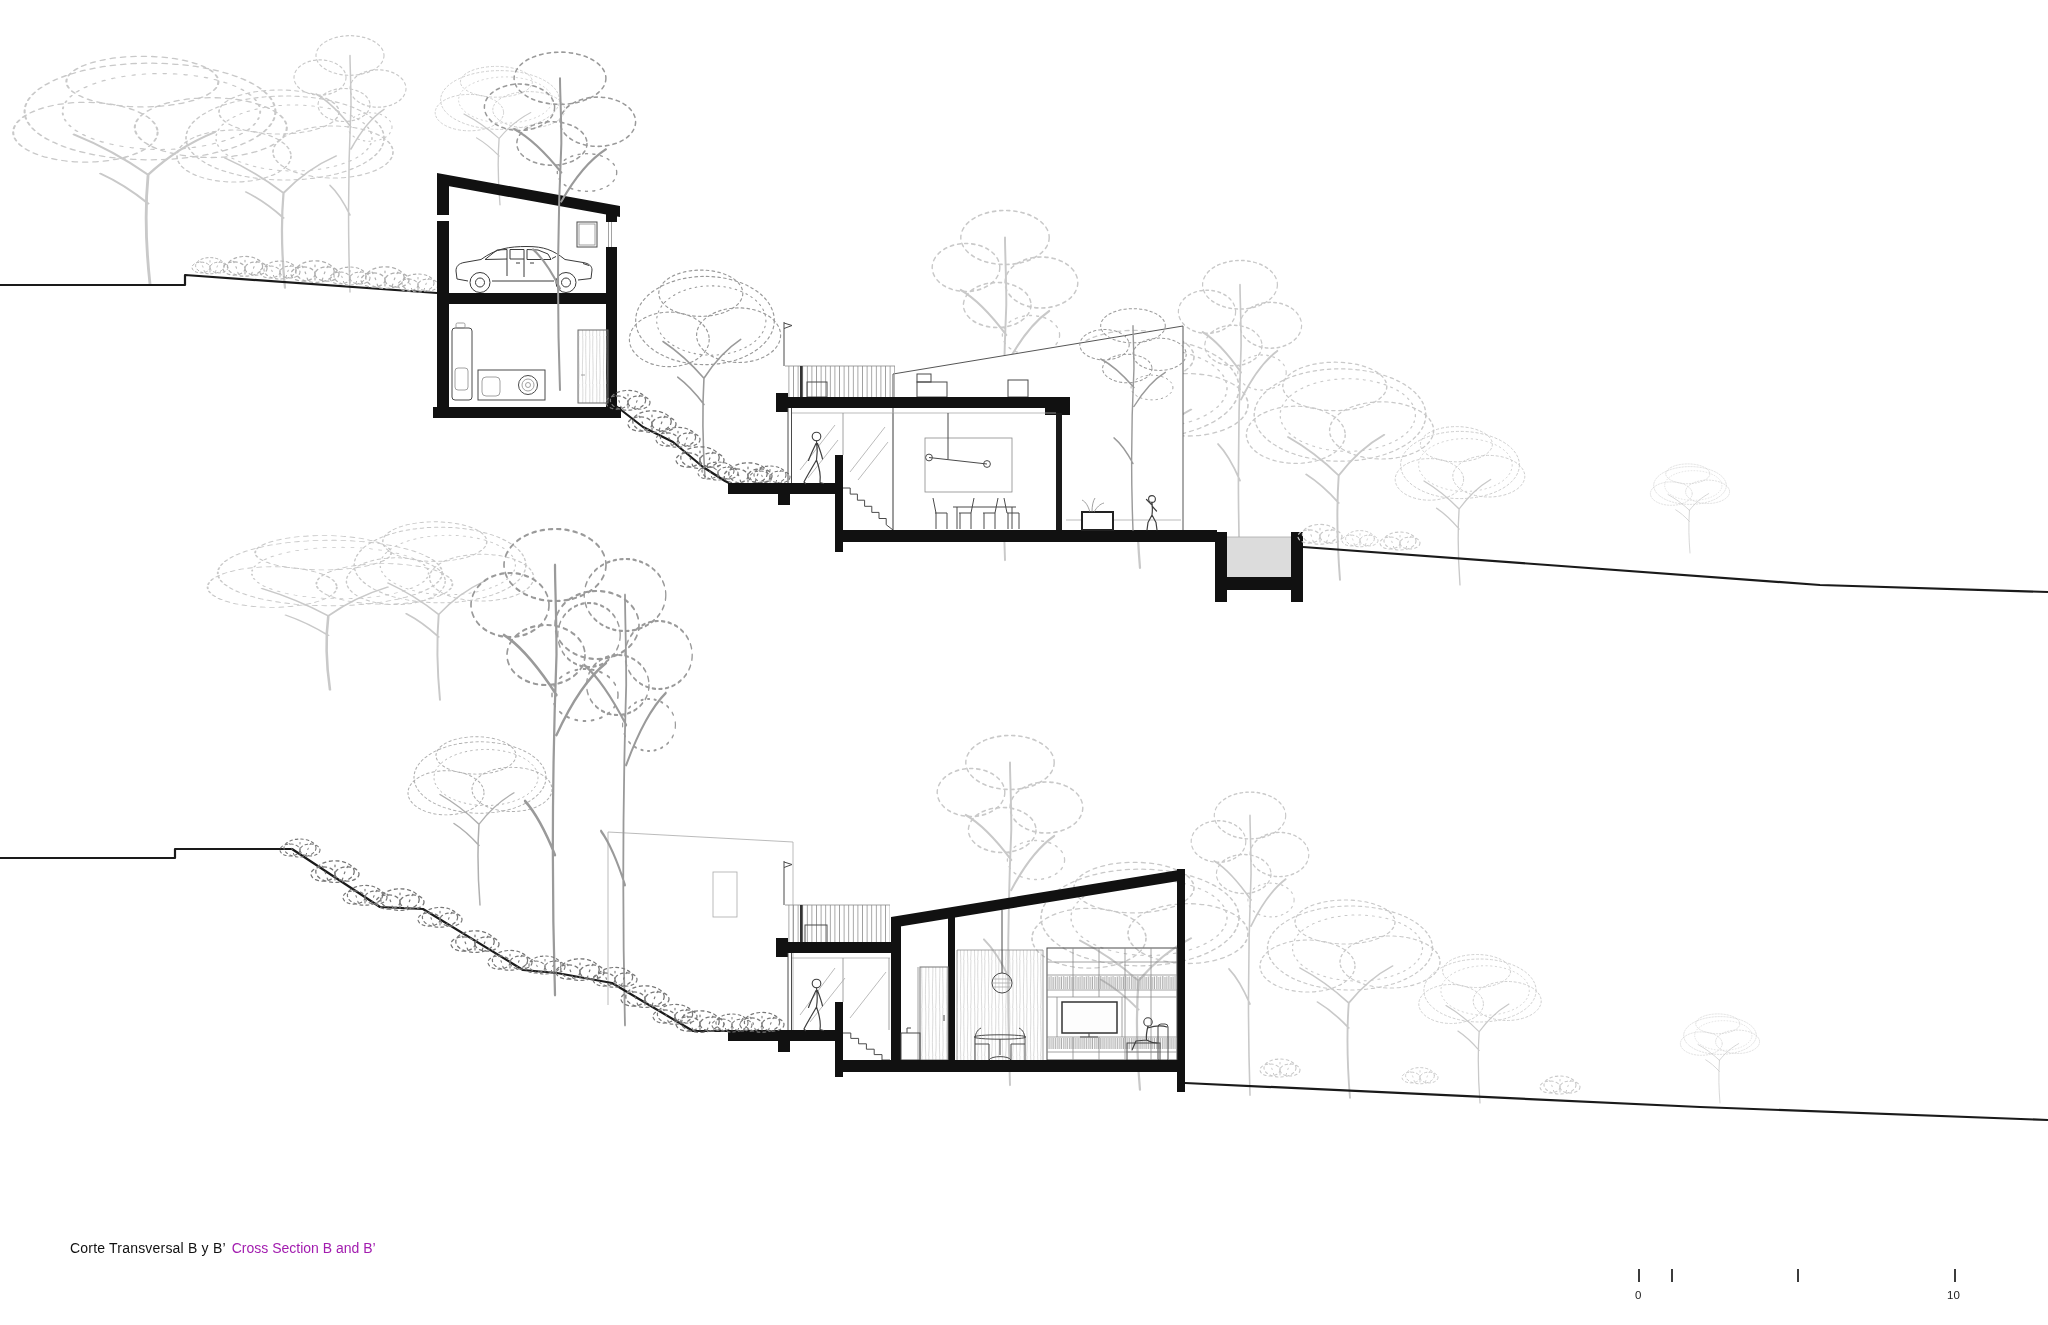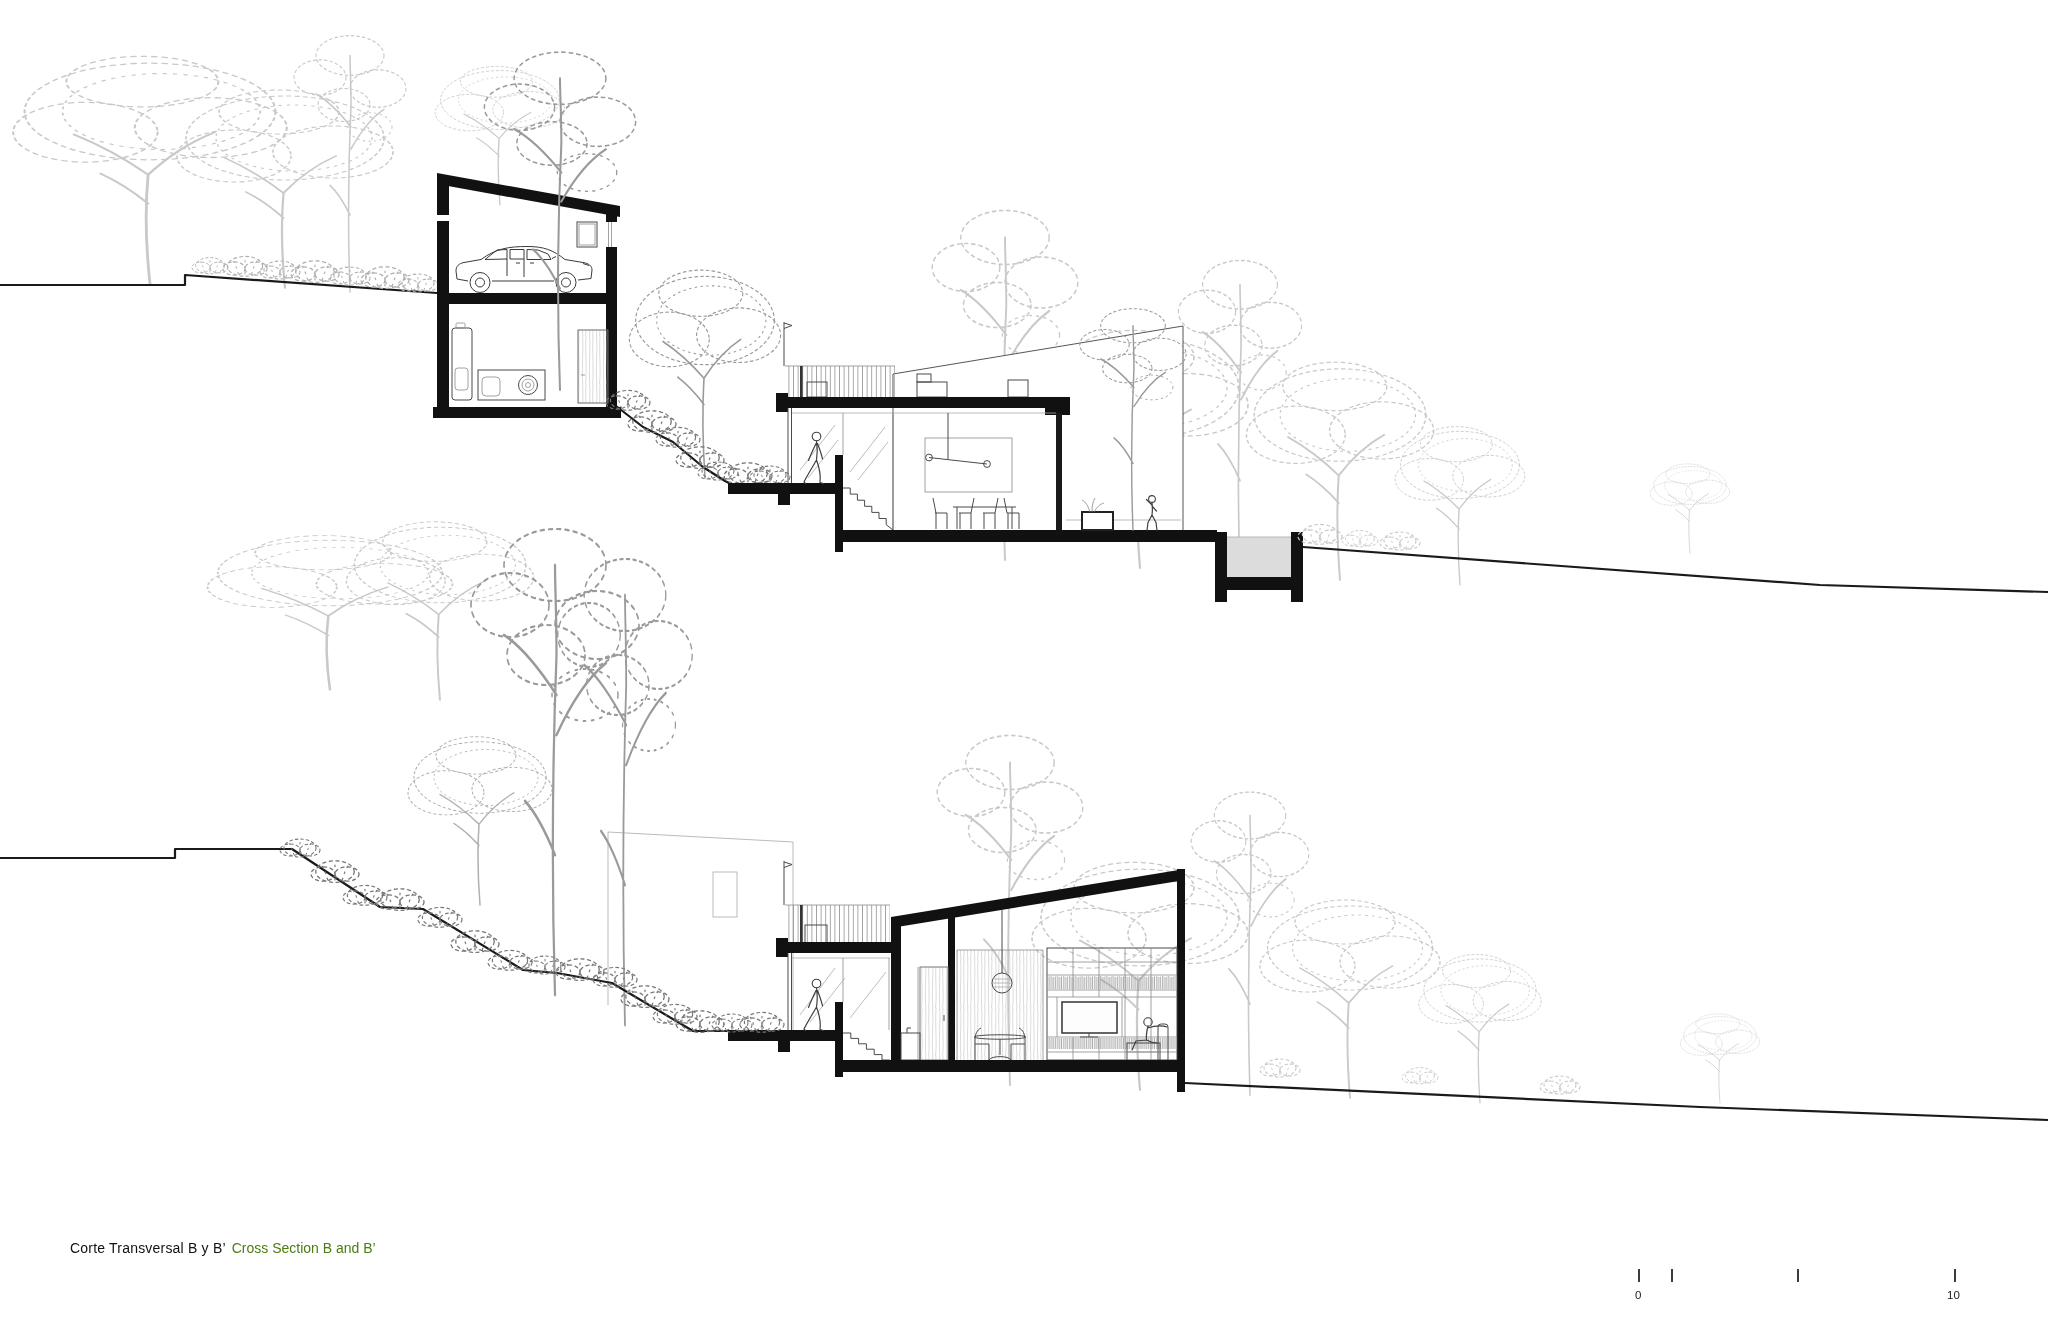--- a/index.html
+++ b/index.html
@@ -19,21 +19,21 @@
   .fol{fill:none;stroke:currentColor;stroke-width:1.1;stroke-dasharray:2.5 3;stroke-linecap:round;}
   .fol2{fill:none;stroke:currentColor;stroke-width:1;stroke-dasharray:1.5 4;stroke-linecap:round;}
   .trunk{fill:none;stroke:currentColor;stroke-width:1.5;stroke-linecap:round;}
   .veg-light{color:#c9c9c9;}
   .veg-midlight{color:#b0b0b0;}
   .veg-mid{color:#9a9a9a;}
   .veg-dark{color:#787878;}
   
   .title-block{position:absolute;left:70px;top:1240px;font-size:14px;color:#111;white-space:nowrap;}
   .title-block .es{font-weight:normal;letter-spacing:0.2px;}
-  .title-block .en{font-weight:normal;color:#4d7c0f;margin-left:6px;}
+  .title-block .en{font-weight:normal;color:#a21caf;margin-left:6px;}
   .scale-bar{position:absolute;left:1630px;top:1269px;width:340px;height:42px;}
   .tick{position:absolute;top:0;width:2.4px;height:13px;background:#3c3c3c;}
   .tick-label{position:absolute;top:20px;font-size:11.5px;color:#222;}
 </style>
 </head>
 <body>
 
 <div class="canvas">
 <svg width="2048" height="1325" viewBox="0 0 2048 1325">
   <defs>

